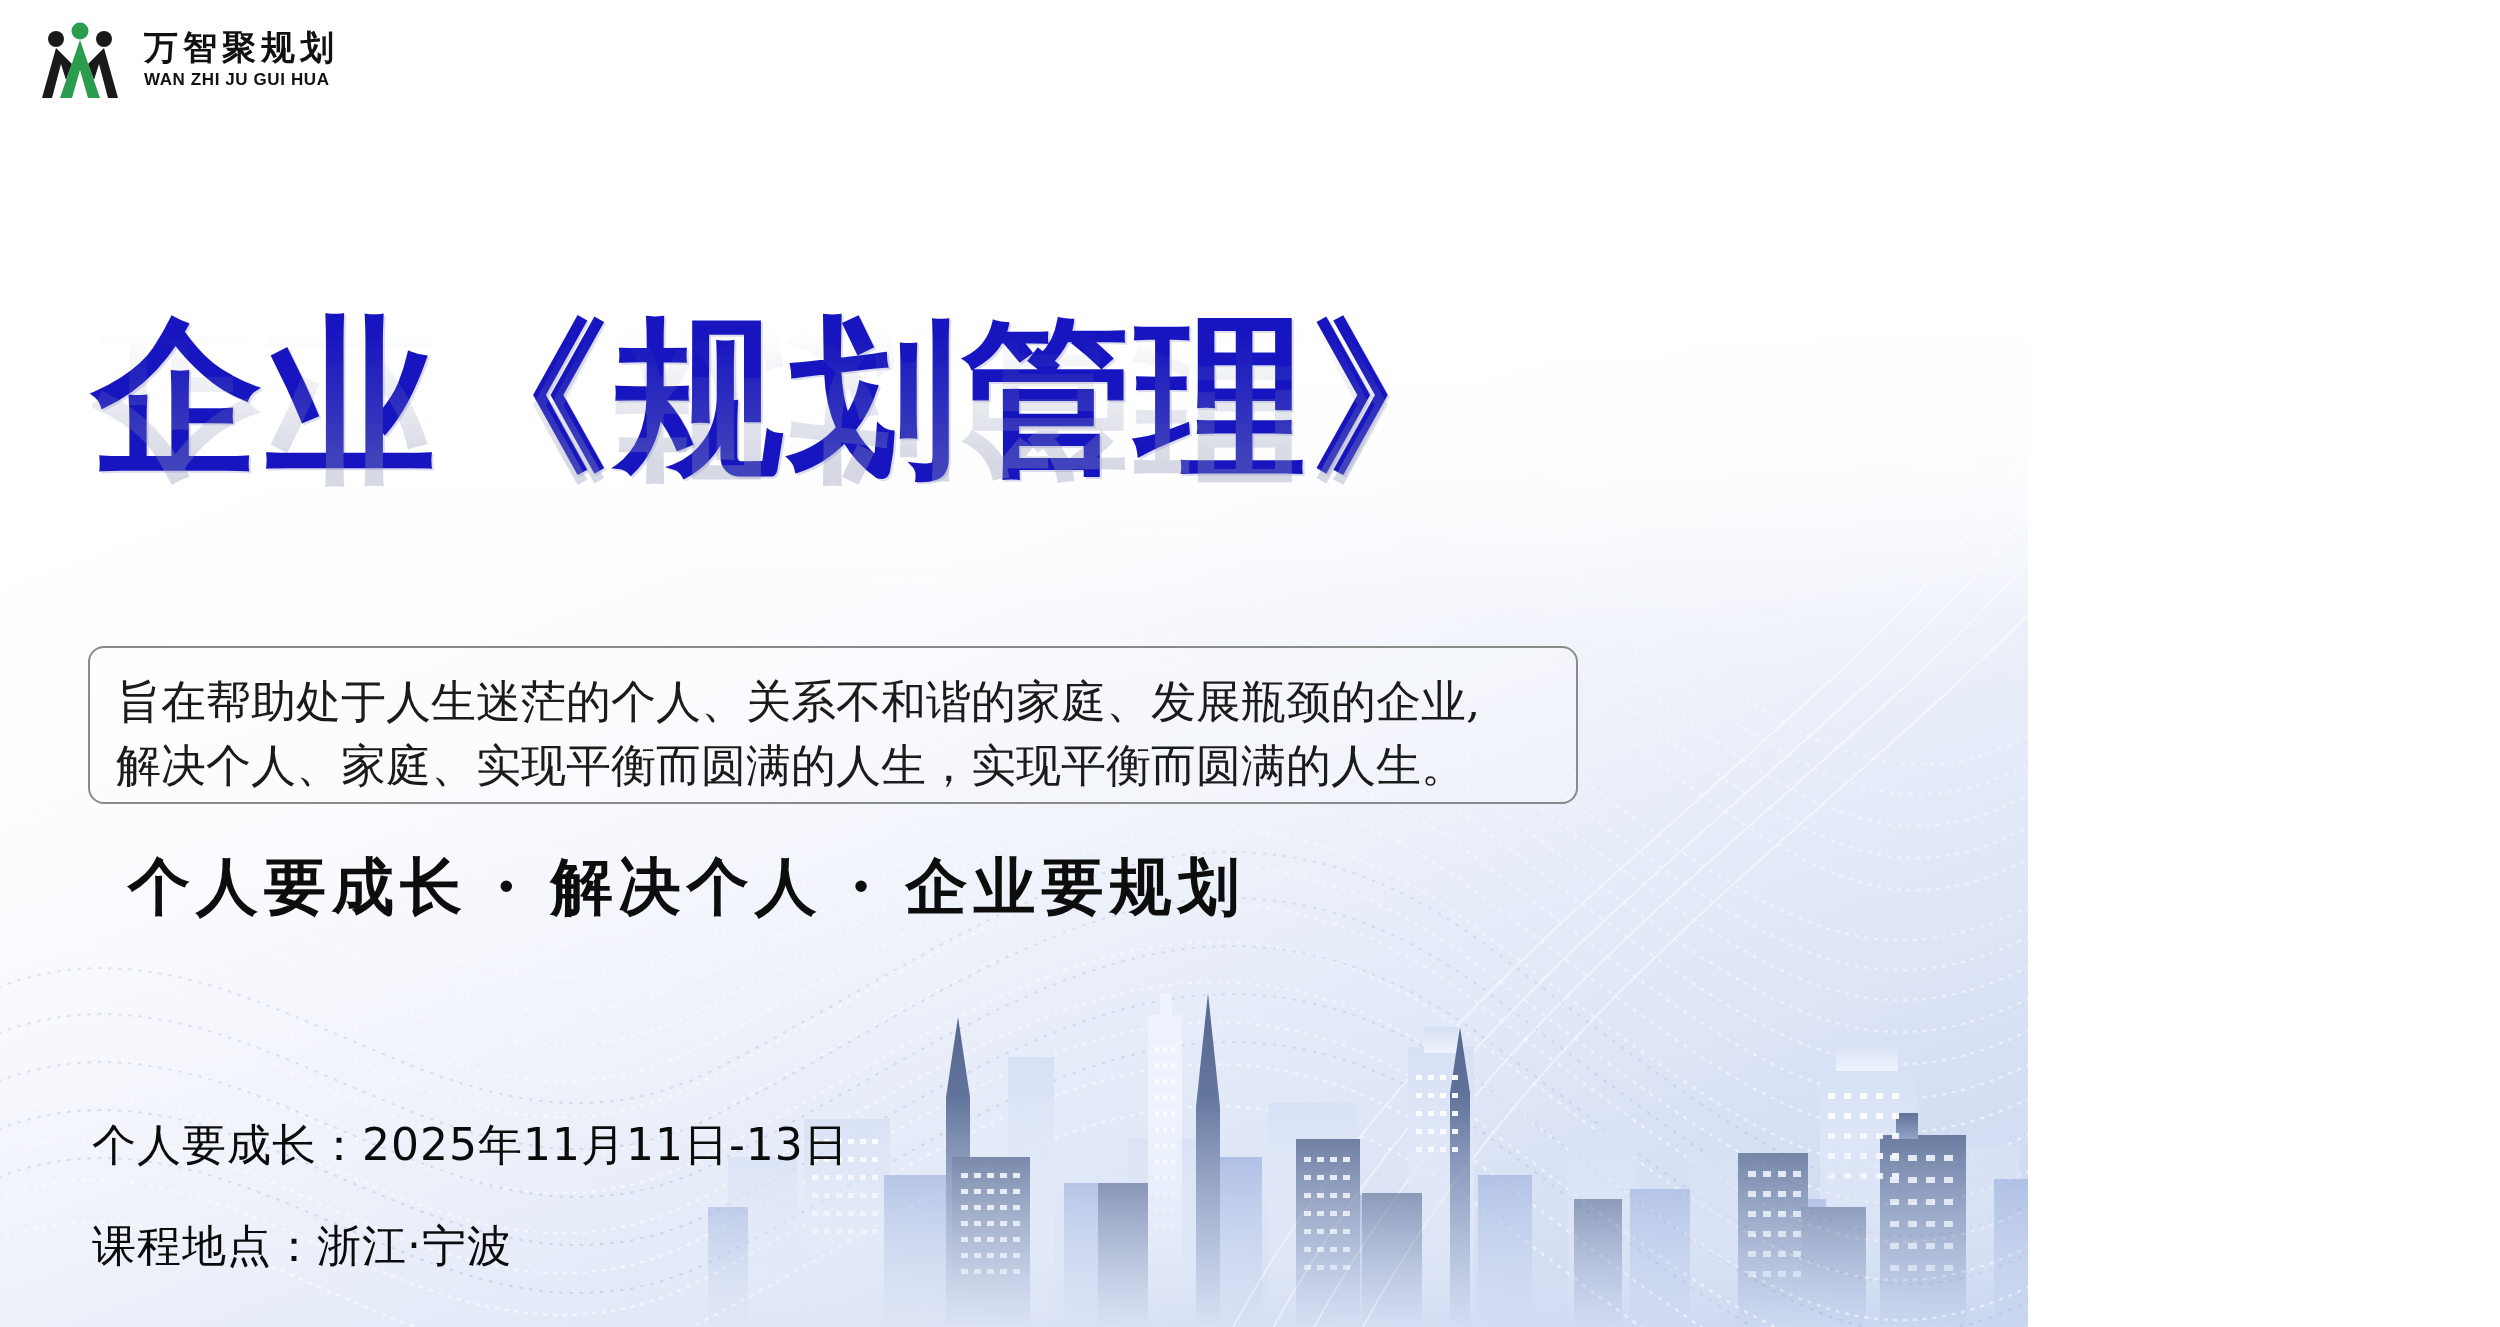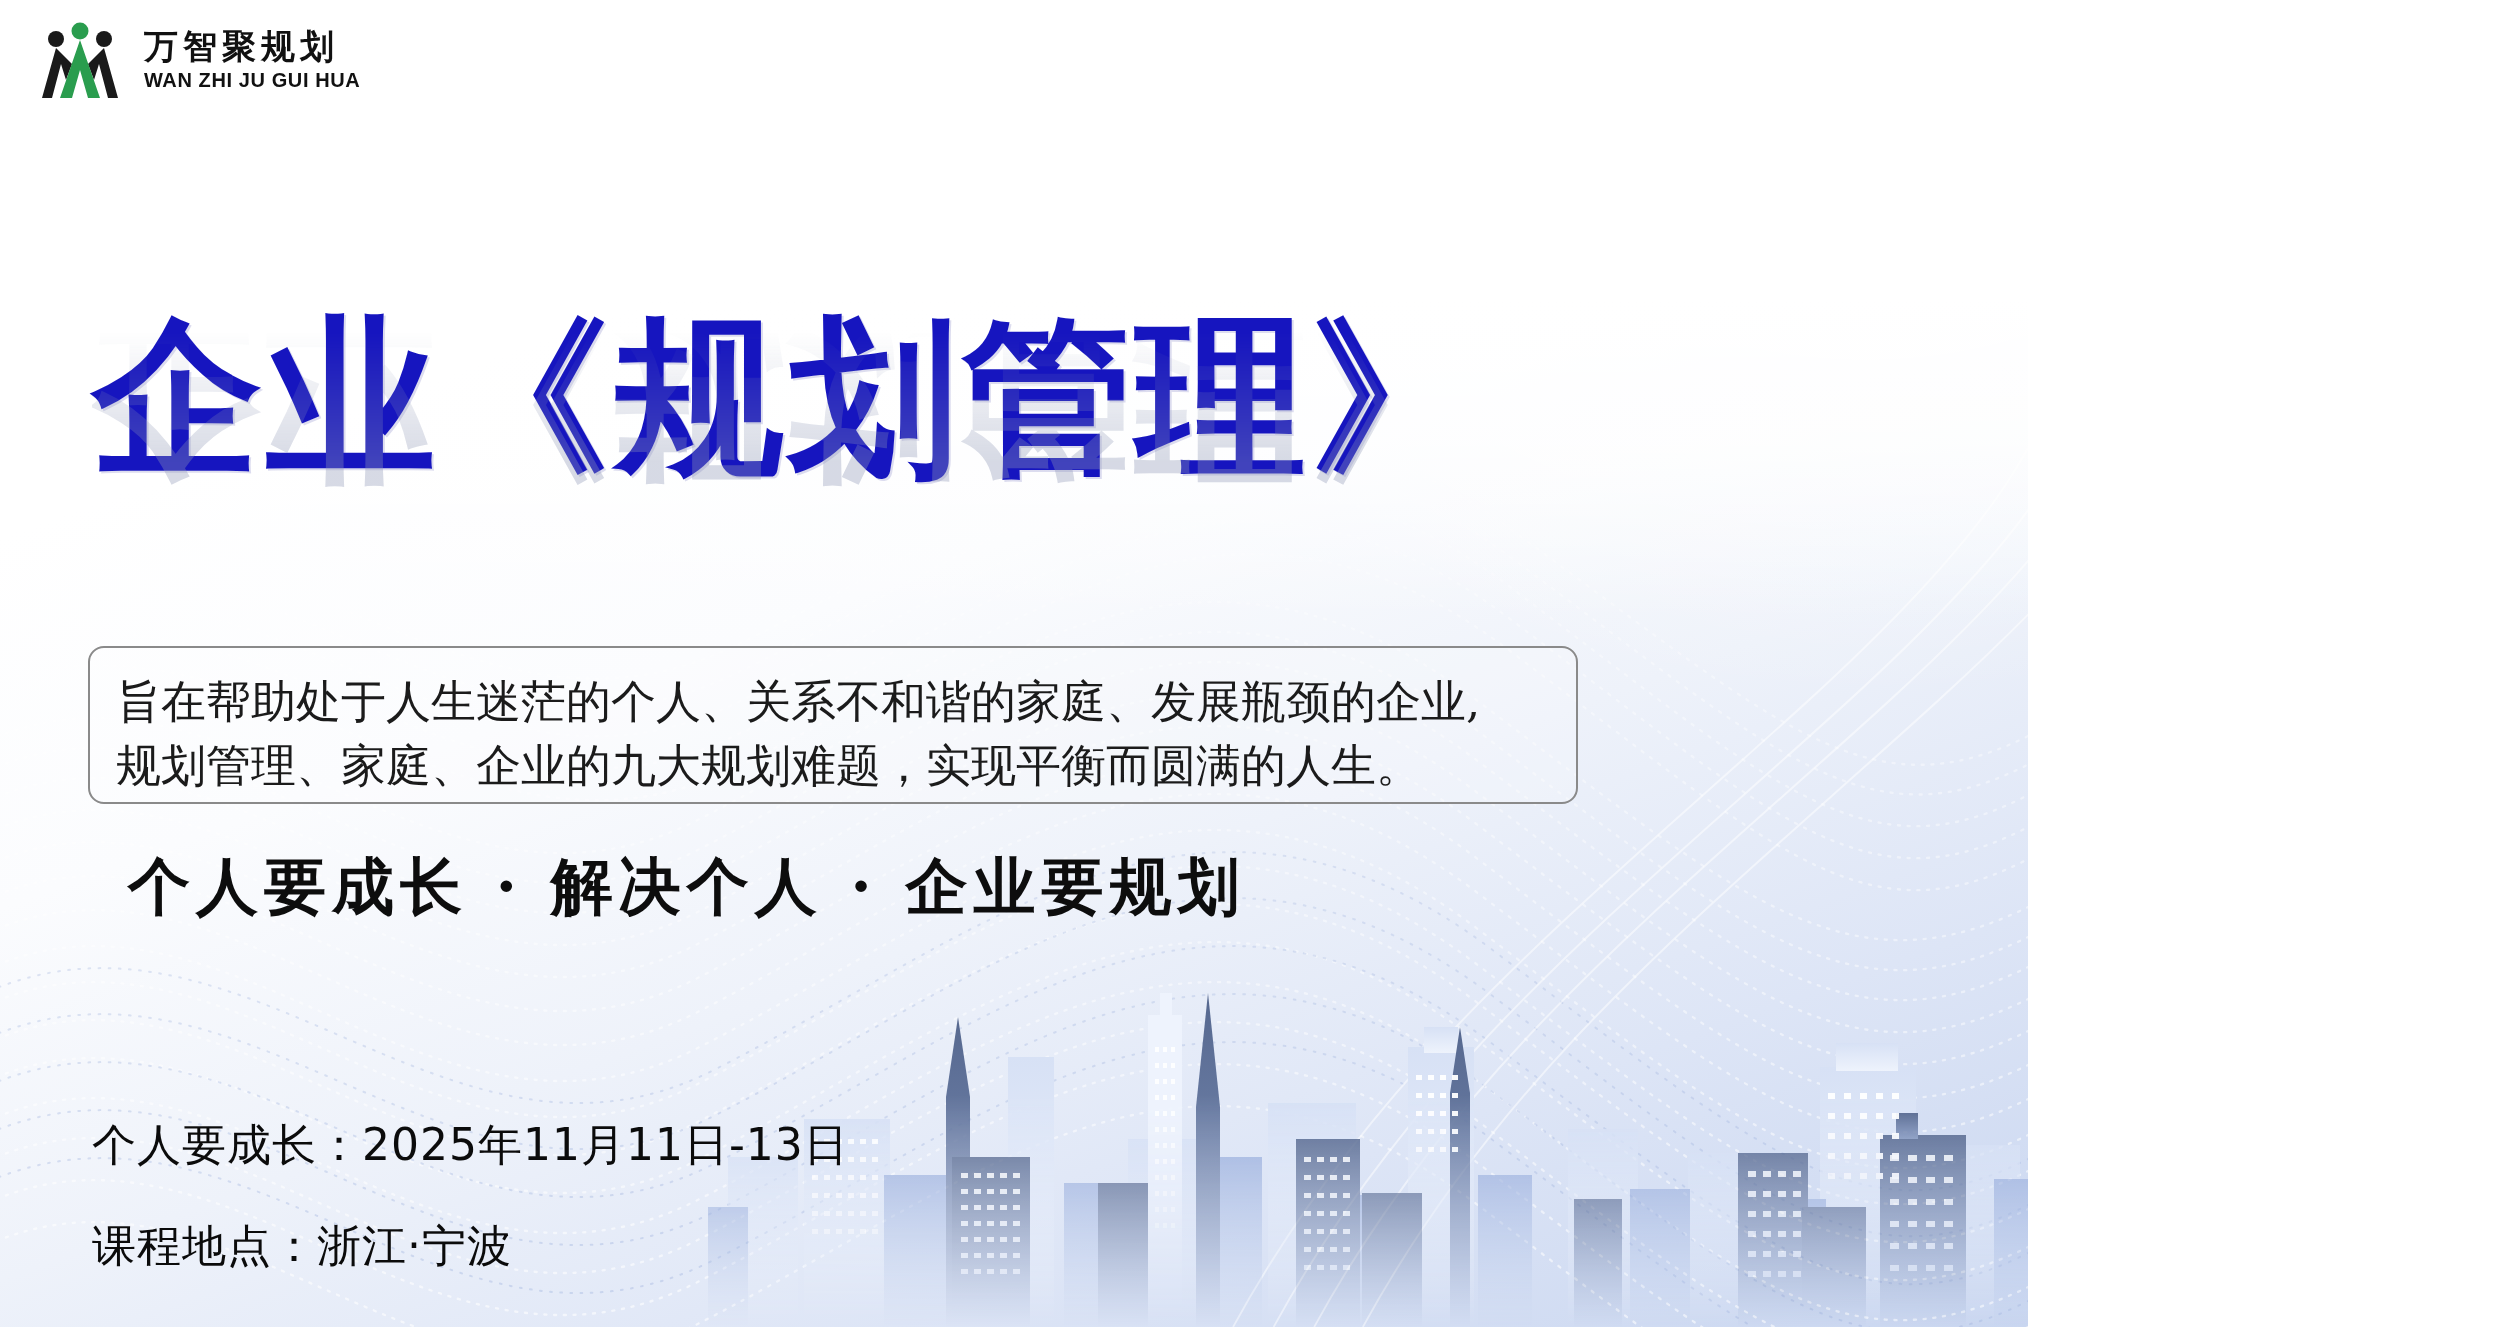--- a/index.html
+++ b/index.html
@@ -36,21 +36,21 @@
   
   .logo{position:absolute;left:30px;top:18px;display:flex;align-items:center;gap:14px;}
   .logo-mark{width:100px;height:82px;display:block;}
   .logo-text{display:flex;flex-direction:column;line-height:1;}
   .logo-cn{
     font-family:"DejaVu Serif","Liberation Serif",serif;
     font-size:34px;letter-spacing:5px;color:#111;font-weight:600;
     margin-bottom:7px;white-space:nowrap;
   }
   .logo-en{
-    font-size:20px;letter-spacing:.6px;color:#111;font-weight:600;white-space:nowrap;
+    font-size:17px;letter-spacing:.6px;color:#111;font-weight:600;white-space:nowrap;
   }
 
   
   .headline-wrap{position:absolute;left:92px;top:312px;width:1600px;}
   .headline{
     font-family:"DejaVu Sans","Liberation Sans",sans-serif;
     font-weight:900;
     font-size:170px;
     line-height:1;
     letter-spacing:4px;
@@ -550,21 +550,21 @@
     </div>
   </div>
 
   <div class="headline-wrap">
     <div class="headline">企业《规划管理》</div>
     <div class="headline-reflection">企业《规划管理》</div>
   </div>
 
   <div class="desc-box">
     <div class="desc-line">旨在帮助处于人生迷茫的个人、关系不和谐的家庭、发展瓶颈的企业,</div>
-    <div class="desc-line">规划管理、家庭、企业的九大规划难题，实现平衡而圆满的人生。</div>
+    <div class="desc-line">解决个人、家庭、实现平衡而圆满的人生，实现平衡而圆满的人生。</div>
   </div>
 
   <div class="tagline">个人要成长 · 解决个人 · 企业要规划</div>
 
   <div class="meta">
     <div class="meta-line">个人要成长：2025年11月11日-13日</div>
     <div class="meta-line">课程地点：浙江·宁波</div>
   </div>
 
 

